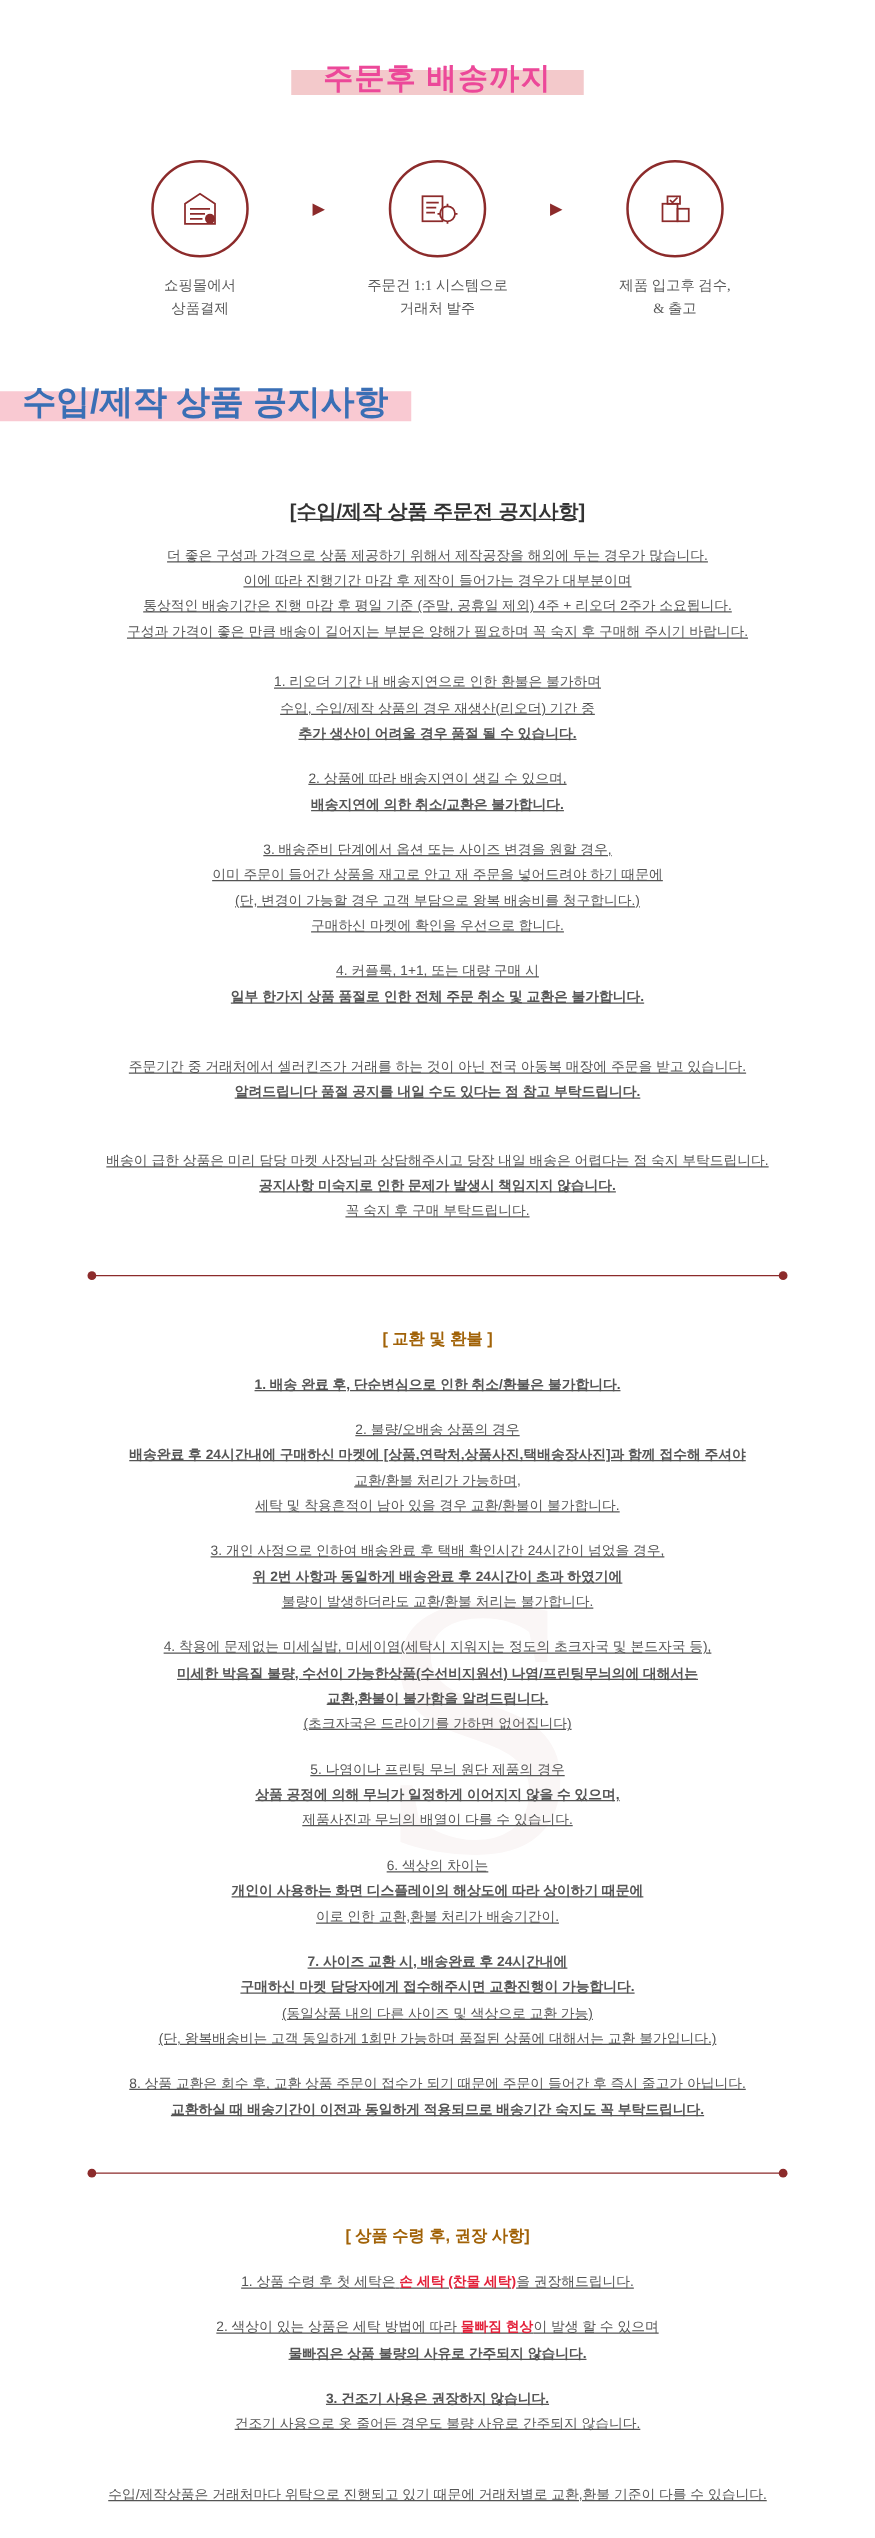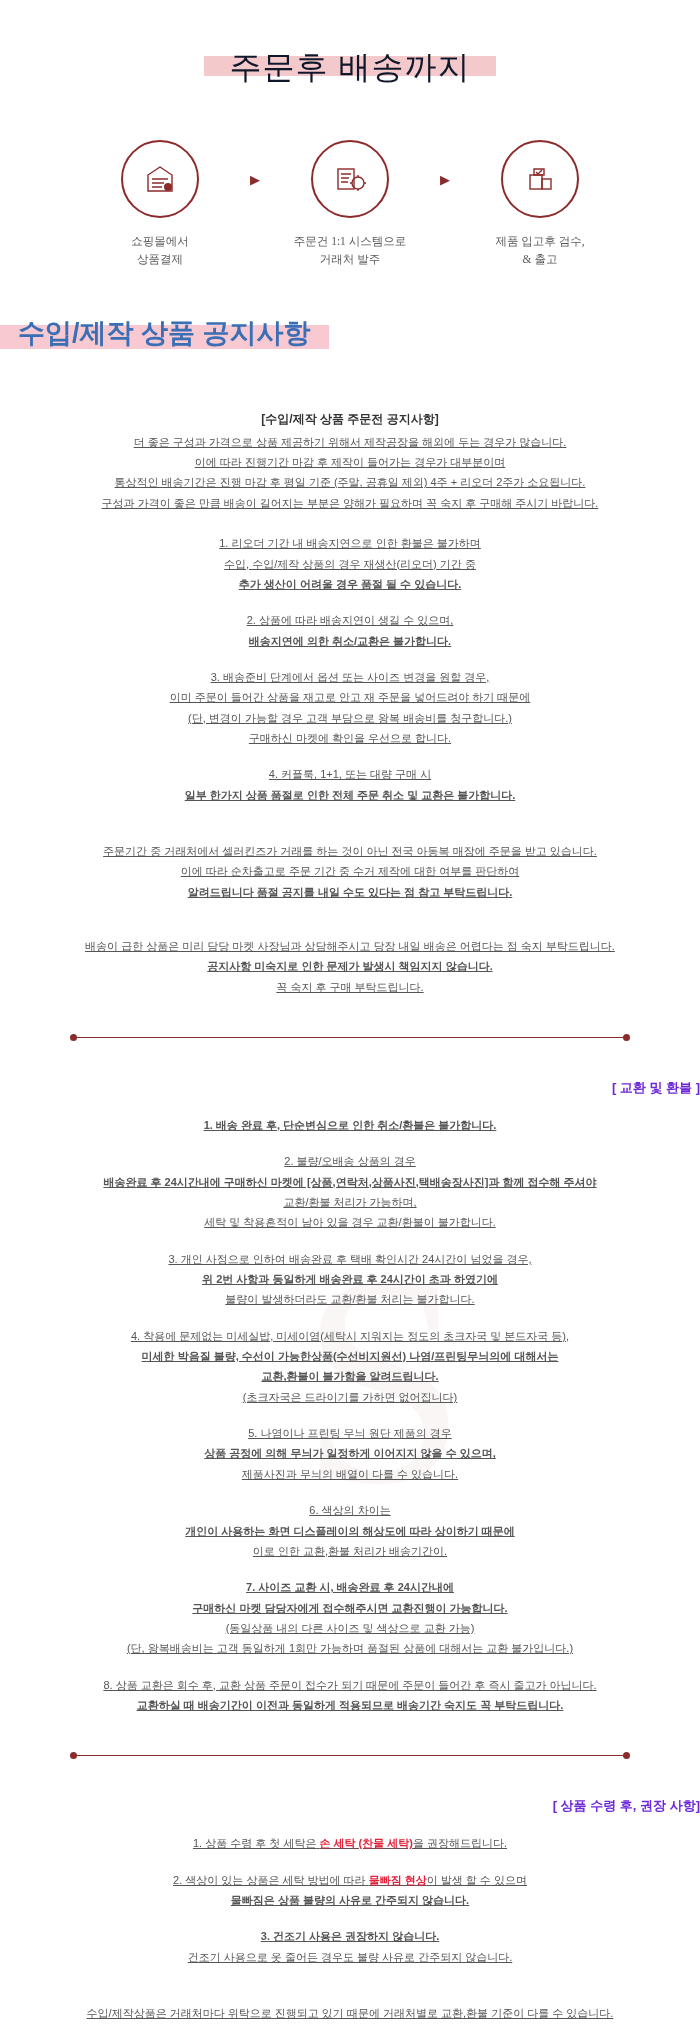--- a/index.html
+++ b/index.html
@@ -36,23 +36,23 @@
 
   
   .banner-wrap {
     text-align: center;
     padding-top: 40px;
   }
   .banner {
     display: inline-block;
     position: relative;
     padding: 6px 26px 8px 26px;
-    font-size: 32px;
-    font-weight: normal;
-    color: #0f172a;
+    font-size: 24px;
+    font-weight: bold;
+    color: #ec4899;
     letter-spacing: 1px;
     font-family: "Liberation Sans", sans-serif;
   }
   .banner .hl {
     position: absolute;
     left: 0; right: 0;
     top: 16px;
     height: 20px;
     background: #f3c9cb;
     z-index: -1;
@@ -116,24 +116,25 @@
     top: 14px;
     height: 24px;
     background: #f9c9d2;
     z-index: -1;
   }
   .title2 span.txt { position: relative; z-index: 3; }
 
   
   .block { text-align: center; }
   .sec-head {
-    font-size: 12px;
+    font-size: 16px;
     font-weight: bold;
     color: #333;
-    margin: 0 0 4px 0;
+    margin: 0 0 15px 0;
+    text-decoration: underline;
   }
   p.line {
     margin: 0;
     font-size: 11px;
     line-height: 1.85;
     color: #555;
     text-decoration: underline;
   }
   .gap-md { height: 20px; }
   .gap-lg { height: 34px; }
@@ -158,22 +159,22 @@
     width: 7px; height: 7px;
     border-radius: 50%;
     background: #8c2b2b;
   }
   .divider .dot.l { left: 0; }
   .divider .dot.r { right: 0; }
 
   .sec-title {
     font-size: 13px;
     font-weight: bold;
-    color: #6d28d9;
-    text-align: right;
+    color: #a16207;
+    text-align: center;
     margin-bottom: 18px;
   }
   .item { margin-bottom: 16px; }
 </style>
 </head>
 <body>
 
 <div class="page">
   <div class="watermark">S</div>
   <div class="content">
@@ -267,21 +268,20 @@
       </div>
 
       <div class="item">
         <p class="line">4. 커플룩, 1+1, 또는 대량 구매 시</p>
         <p class="line red">일부 한가지 상품 품절로 인한 전체 주문 취소 및 교환은 불가합니다.</p>
       </div>
 
       <div class="gap-md"></div>
 
       <p class="line">주문기간 중 거래처에서 셀러킨즈가 거래를 하는 것이 아닌 전국 아동복 매장에 주문을 받고 있습니다.</p>
-      <p class="line">이에 따라 순차출고로 주문 기간 중 수거 제작에 대한 여부를 판단하여</p>
       <p class="line red">알려드립니다 품절 공지를 내일 수도 있다는 점 참고 부탁드립니다.</p>
 
       <div class="gap-lg"></div>
 
       <p class="line">배송이 급한 상품은 미리 담당 마켓 사장님과 상담해주시고 당장 내일 배송은 어렵다는 점 숙지 부탁드립니다.</p>
       <p class="line red">공지사항 미숙지로 인한 문제가 발생시 책임지지 않습니다.</p>
       <p class="line">꼭 숙지 후 구매 부탁드립니다.</p>
     </div>
 
     <div class="divider">

